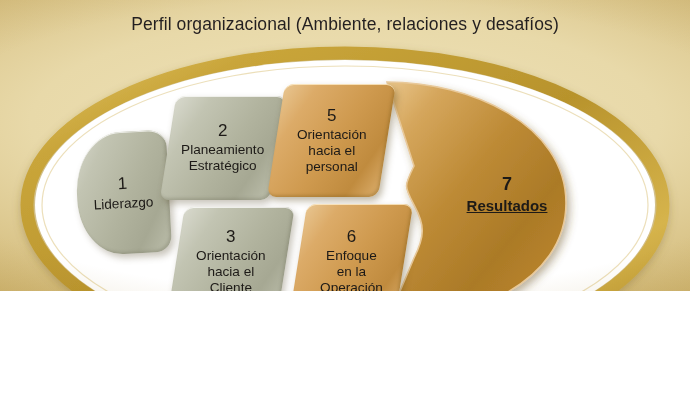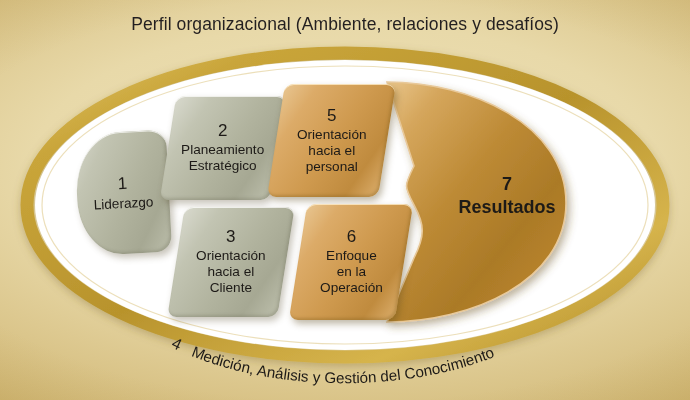--- a/index.html
+++ b/index.html
@@ -1,21 +1,21 @@
 <!DOCTYPE html>
 <html><head>
 <meta charset="utf-8">
 <style>
   html,body{margin:0;padding:0;}
   body{
     width:690px;height:400px;overflow:hidden;
     font-family:"Liberation Sans", sans-serif;
   }
   #stage{
-    position:relative;width:690px;height:400px;overflow:hidden;
+    position:relative;width:690px;height:291px;overflow:hidden;
     background:
       radial-gradient(120% 95% at 50% 42%, #efe2b8 0%, #e8d9a9 38%, #d9c387 62%, #cbb06a 82%, #c2a455 100%);
   }
   
   #vignette{
     position:absolute;inset:0;pointer-events:none;
     background:
       radial-gradient(150% 120% at 50% 50%, rgba(0,0,0,0) 42%, rgba(150,110,20,.30) 72%, rgba(150,110,20,.55) 100%);
   }
   #stage svg{position:absolute;left:0;top:0;}
@@ -58,21 +58,21 @@
   #b3{left:176px;top:207px;width:110px;height:110px;}
   #b5{left:276px;top:84px;width:111px;height:113px;}
   #b6{left:298px;top:204px;width:106px;height:116px;}
 
   
   #b7lbl{
     position:absolute;left:437px;top:174px;width:140px;text-align:center;
     color:#1d1a17;z-index:4;
   }
   #b7lbl .num{display:block;font-size:18px;font-weight:700;margin-bottom:2px;}
-  #b7lbl .txt{display:block;font-size:18px;font-weight:700;}
+  #b7lbl .txt{display:block;font-size:15px;font-weight:700;text-decoration:underline;}
 
   
   .curvedtext{font-size:15.2px;fill:#1d1a17;font-family:"Liberation Sans", sans-serif;}
   .curvednum{font-size:16px;fill:#1d1a17;font-family:"Liberation Sans", sans-serif;}
 </style>
 </head>
 <body>
 
 <div id="stage">
 

